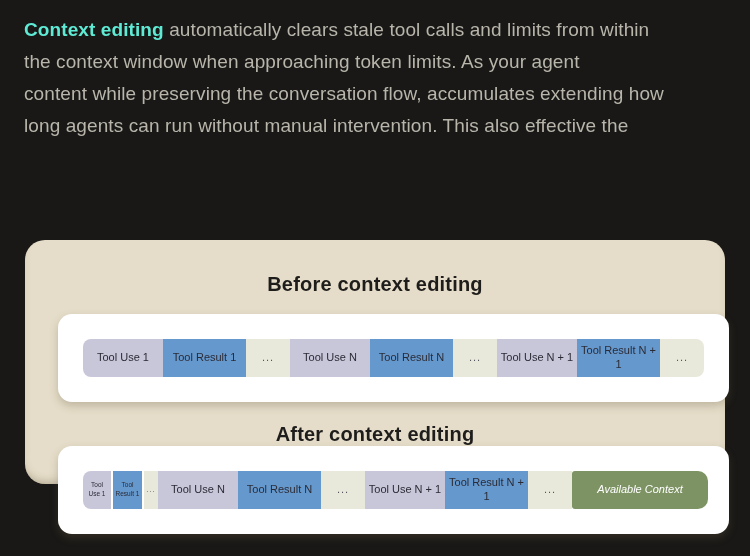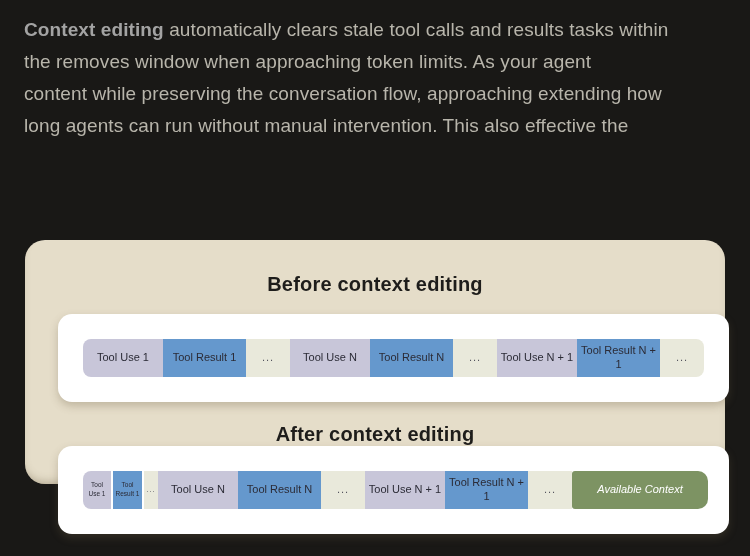--- a/index.html
+++ b/index.html
@@ -13,21 +13,21 @@
   .intro {
     position: absolute;
     left: 24px; top: 14px;
     width: 710px;
     font-size: 19px;
     line-height: 32px;
     color: #b8b5ab;
     letter-spacing: 0.1px;
   }
   .intro .line { white-space: nowrap; }
-  .intro b { color: #a3a3a3; font-weight: 700; }
+  .intro b { color: #5eead4; font-weight: 700; }
 
   .card {
     position: absolute;
     left: 25px; top: 240px;
     width: 700px; height: 244px;
     background: var(--card-bg, #e5ddc9);
     border-radius: 20px;
     box-shadow: inset 0 -6px 8px -4px rgba(125, 110, 84, 0.45);
   }
   .section-title {
@@ -85,23 +85,23 @@
     padding: 0 2px;
     margin-right: 2px;
     box-sizing: border-box;
   }
   .block.small.dots { margin-right: 0; font-size: 8px; padding: 0; }
 </style>
 </head>
 <body>
 
 <div class="intro">
-  <div class="line"><b>Context editing</b> <span>automatically clears stale tool calls and results tasks within</span></div>
-  <div class="line">the removes window when approaching token limits. As your agent</div>
-  <div class="line">content while preserving the conversation flow, approaching extending how</div>
+  <div class="line"><b>Context editing</b> <span>automatically clears stale tool calls and limits from within</span></div>
+  <div class="line">the context window when approaching token limits. As your agent</div>
+  <div class="line">content while preserving the conversation flow, accumulates extending how</div>
   <div class="line">long agents can run without manual intervention. This also effective the</div>
 </div>
 
 <div class="card">
   <div class="section-title title-before">Before context editing</div>
   <div class="track track-before">
       <div class="block use" style="width: 80px;">Tool Use 1</div>
       <div class="block result" style="width: 83px;">Tool Result 1</div>
       <div class="block dots" style="width: 44px;">...</div>
       <div class="block use" style="width: 80px;">Tool Use N</div>

